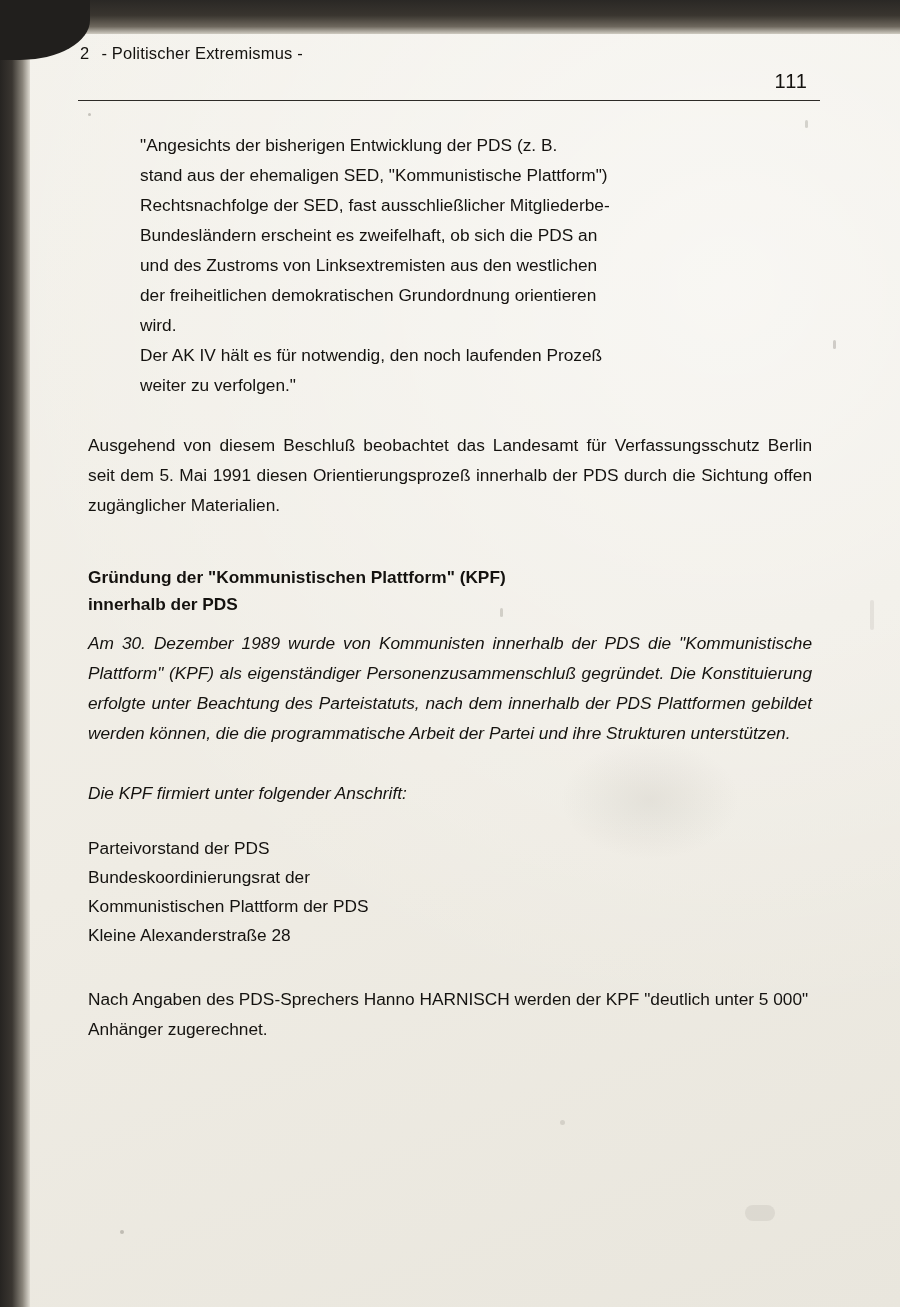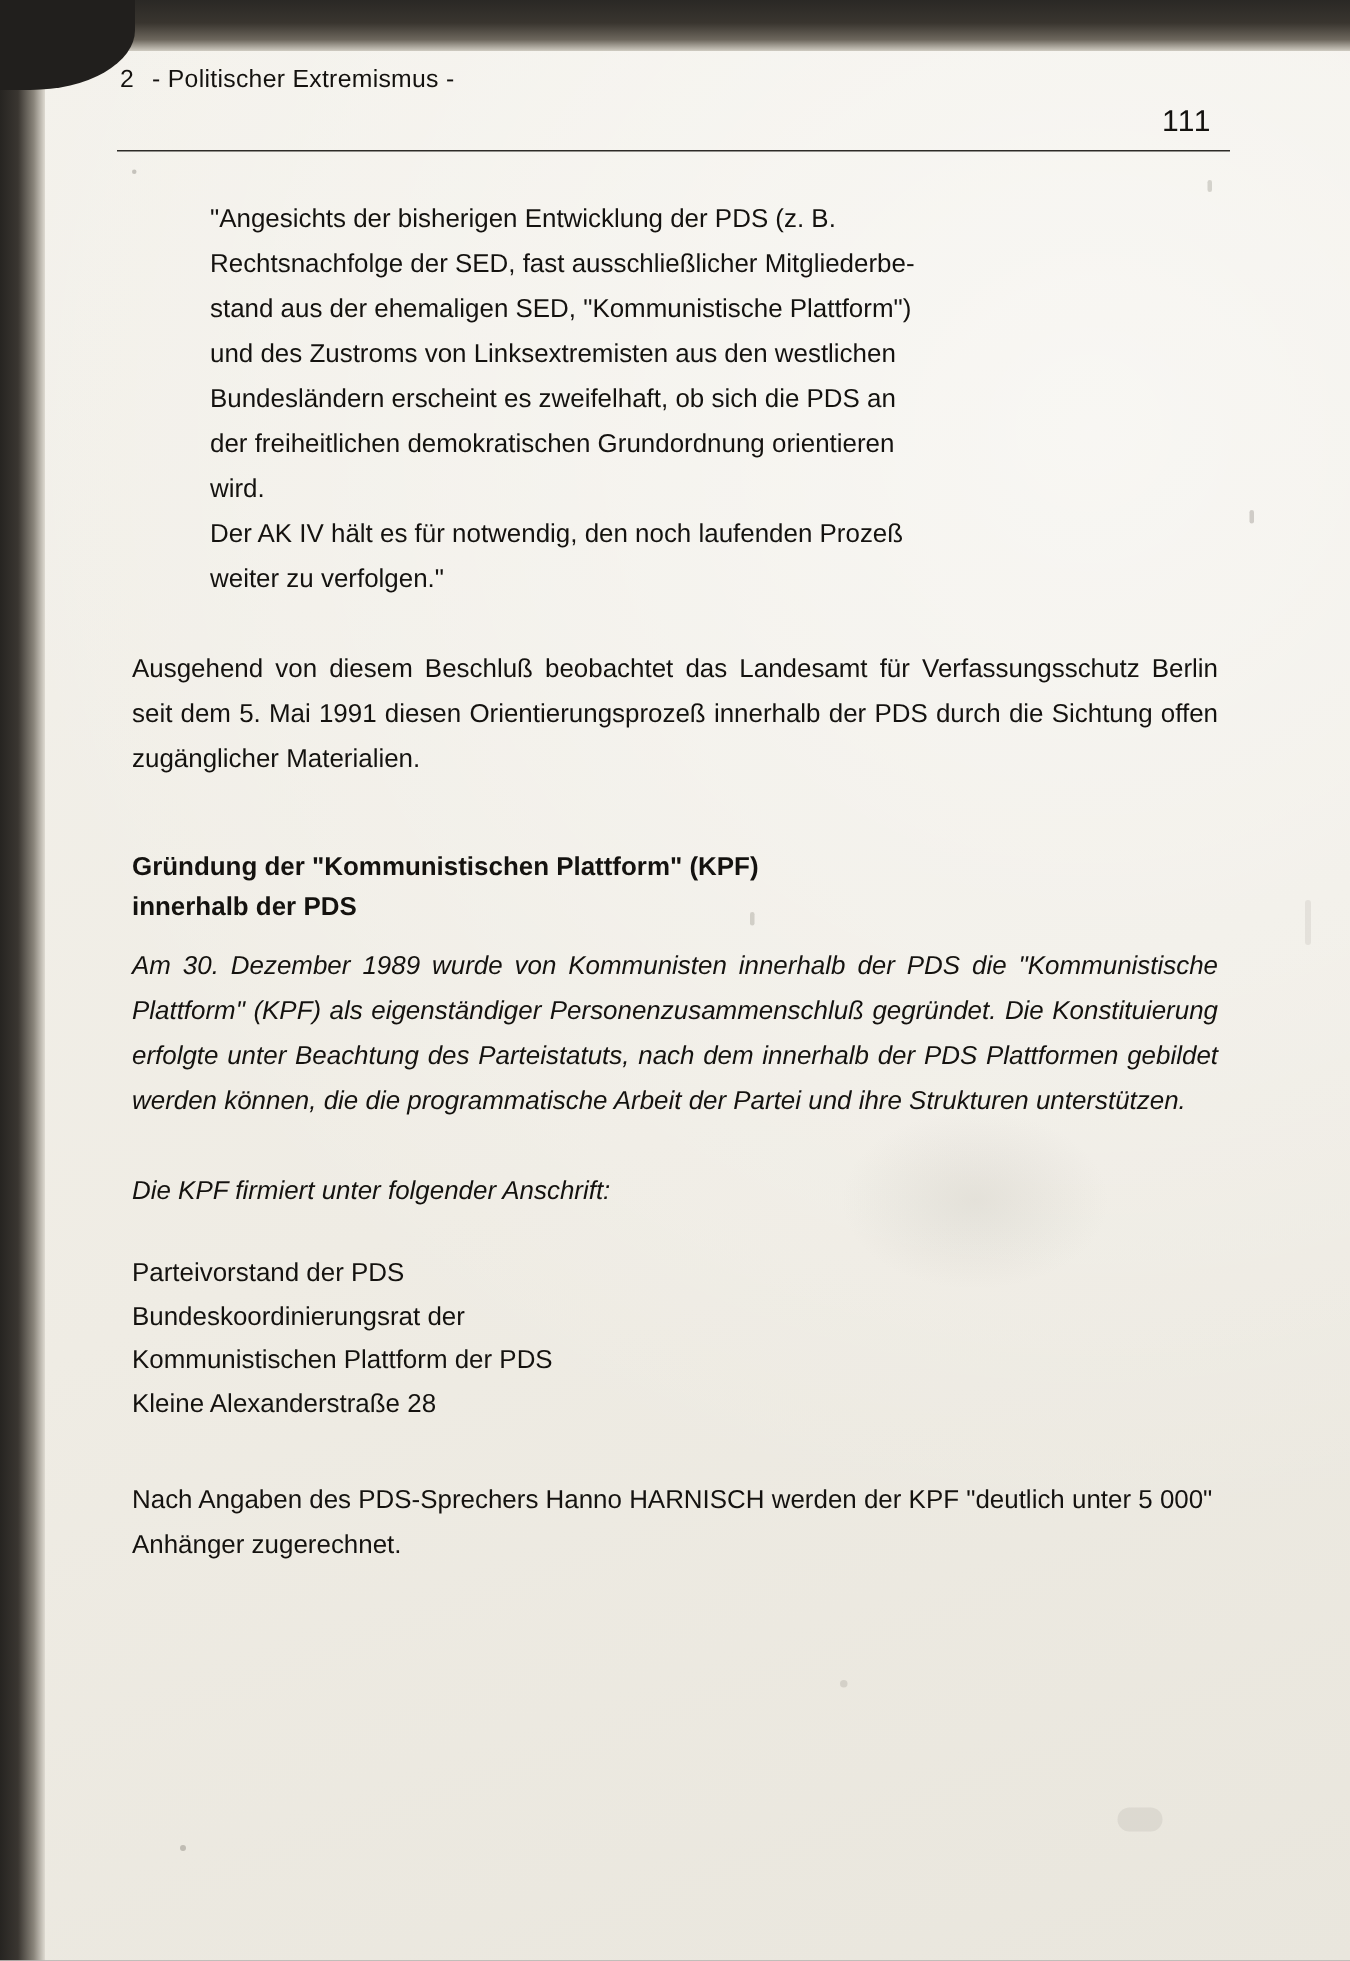--- a/index.html
+++ b/index.html
@@ -172,24 +172,24 @@
     </div>
 
     <div class="page-number">111</div>
 
     <div class="rule"></div>
 
     <div class="body">
 
       <div class="quote-block">
         <p>"Angesichts der bisherigen Entwicklung der PDS (z. B.</p>
+        <p>stand aus der ehemaligen SED, "Kommunistische Plattform")</p>
         <p>Rechtsnachfolge der SED, fast ausschließlicher Mitgliederbe-</p>
-        <p>stand aus der ehemaligen SED, "Kommunistische Plattform")</p>
+        <p>Bundesländern erscheint es zweifelhaft, ob sich die PDS an</p>
         <p>und des Zustroms von Linksextremisten aus den westlichen</p>
-        <p>Bundesländern erscheint es zweifelhaft, ob sich die PDS an</p>
         <p>der freiheitlichen demokratischen Grundordnung orientieren</p>
         <p class="noj">wird.</p>
         <p class="noj">Der AK IV hält es für notwendig, den noch laufenden Prozeß</p>
         <p class="noj">weiter zu verfolgen."</p>
       </div>
 
       <div class="para">Ausgehend von diesem Beschluß beobachtet das Landesamt für Verfassungsschutz Berlin seit dem 5. Mai 1991 diesen Orientierungsprozeß innerhalb der PDS durch die Sichtung offen zugänglicher Materialien.</div>
 
       <div class="heading">
         <div>Gründung der "Kommunistischen Plattform" (KPF)</div>

